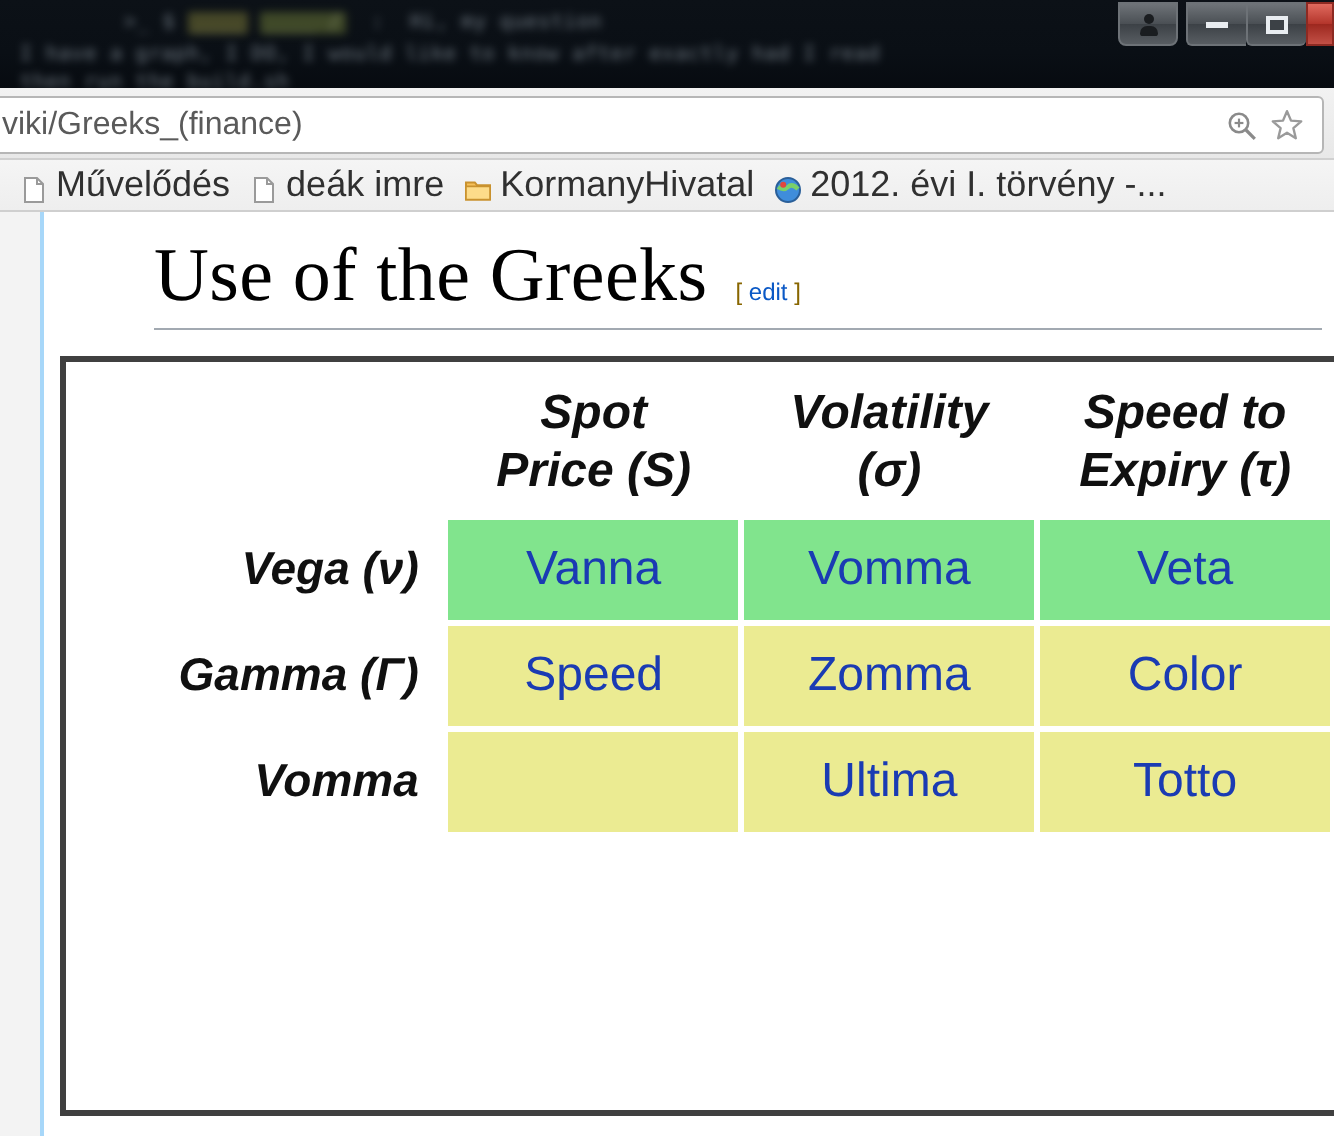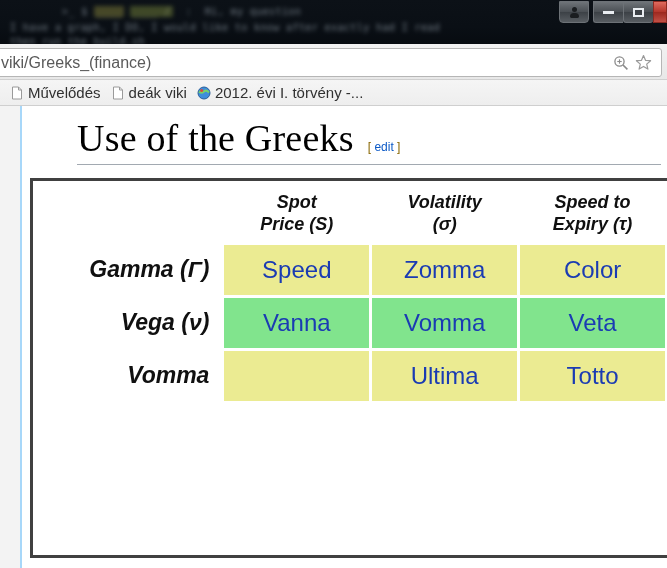--- a/index.html
+++ b/index.html
@@ -92,21 +92,21 @@
   
   .bookmarks {
     position: absolute; left: 0; top: 80px; width: 667px; height: 26px;
     background: linear-gradient(180deg,#f5f5f5 0%, #eeeeee 100%);
     border-bottom: 1px solid #cfcfcf;
     display: flex; align-items: center; padding-left: 5px;
   }
   .bm {
     display: flex; align-items: center; gap: 4px;
     padding: 2px 5px; border-radius: 2px;
-    font-size: 15px; color: #303030;
+    font-size: 18px; color: #303030;
     white-space: nowrap;
     justify-content: space-between;
   }
   .bm-ic { width: 14px; height: 14px; flex: none; }
 
   
   .page {
     position: absolute; left: 0; top: 106px; width: 667px; height: 462px;
     background: #f3f3f3;
     overflow: hidden;
@@ -146,21 +146,21 @@
   table.greeks {
     width: 100%; border-collapse: separate; border-spacing: 3px 3px;
     table-layout: fixed;
   }
   table.greeks col.rowhdr { width: 183px; }
   table.greeks col.datacol { width: 143px; }
 
   table.greeks th.colhdr {
     font-family: "Liberation Sans", sans-serif;
     font-weight: bold; font-style: italic;
-    font-size: 18px; color: #101010;
+    font-size: 24px; color: #101010;
     text-align: center;
     line-height: 1.22;
     padding: 8px 2px 6px 2px;
     vertical-align: bottom;
   }
   table.greeks th.corner { background: transparent; }
 
   table.greeks th.rowhdr {
     font-family: "Liberation Sans", sans-serif;
     font-weight: bold; font-style: italic;
@@ -260,23 +260,32 @@
     </div>
 
 
     <div class="bm">
       <span class="bm-ic">
         <svg width="14" height="14" viewBox="0 0 14 14">
           <path d="M2.5 1 L8.5 1 L11.5 4 L11.5 13 L2.5 13 Z" fill="#ffffff" stroke="#9a9a9a" stroke-width="1"></path>
           <path d="M8.5 1 L8.5 4 L11.5 4" fill="none" stroke="#9a9a9a" stroke-width="1"></path>
         </svg>
       </span>
-      <span>deák viki</span>
-    </div>
-
+      <span>deák imre</span>
+    </div>
+
+    <div class="bm">
+      <span class="bm-ic">
+        <svg width="14" height="14" viewBox="0 0 14 14">
+          <path d="M1 3.2 h4.4 l1.1 1.4 H13 v7.2 H1 Z" fill="#f6c15a" stroke="#c9922f" stroke-width="1"></path>
+          <path d="M1 5.2 H13 v6.6 H1 Z" fill="#fddc8a" stroke="#c9922f" stroke-width=".8"></path>
+        </svg>
+      </span>
+      <span>KormanyHivatal</span>
+    </div>
 
     <div class="bm">
       <span class="bm-ic">
         <svg width="14" height="14" viewBox="0 0 14 14">
           <circle cx="7" cy="7" r="6" fill="#3f8ddb" stroke="#2a5f99" stroke-width="1"></circle>
           <path d="M2 5.5 q3 2 5 0 q2 -2 5 1" fill="none" stroke="#79d06a" stroke-width="2.2"></path>
           <circle cx="4.6" cy="4.4" r="1.5" fill="#e0463c"></circle>
         </svg>
       </span>
       <span>2012. évi I. törvény -...</span>
@@ -319,46 +328,46 @@
                 <div>Speed to</div>
                 <div>Expiry (τ)</div>
               </th>
             </tr>
           </thead>
           <tbody>
 
 
 
             <tr>
-              <th class="rowhdr">Gamma (Γ)</th>
-              <td class="cell c-yellow">
-                <span>Speed</span>
-              </td>
-              <td class="cell c-yellow">
-                <span>Zomma</span>
-              </td>
-              <td class="cell c-yellow">
-                <span>Color</span>
-              </td>
-            </tr>
-
-            <tr>
               <th class="rowhdr">Vega (ν)</th>
               <td class="cell c-green">
                 <span>Vanna</span>
               </td>
               <td class="cell c-green">
                 <span>Vomma</span>
               </td>
               <td class="cell c-green">
                 <span>Veta</span>
               </td>
             </tr>
 
             <tr>
+              <th class="rowhdr">Gamma (Γ)</th>
+              <td class="cell c-yellow">
+                <span>Speed</span>
+              </td>
+              <td class="cell c-yellow">
+                <span>Zomma</span>
+              </td>
+              <td class="cell c-yellow">
+                <span>Color</span>
+              </td>
+            </tr>
+
+            <tr>
               <th class="rowhdr">Vomma</th>
               <td class="cell c-yellow">
                 <span></span>
               </td>
               <td class="cell c-yellow">
                 <span>Ultima</span>
               </td>
               <td class="cell c-yellow">
                 <span>Totto</span>
               </td>

